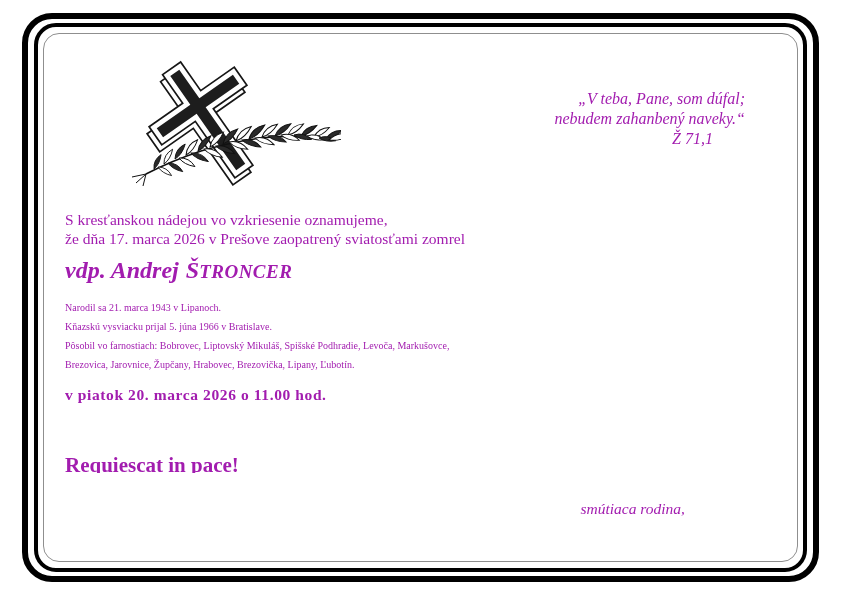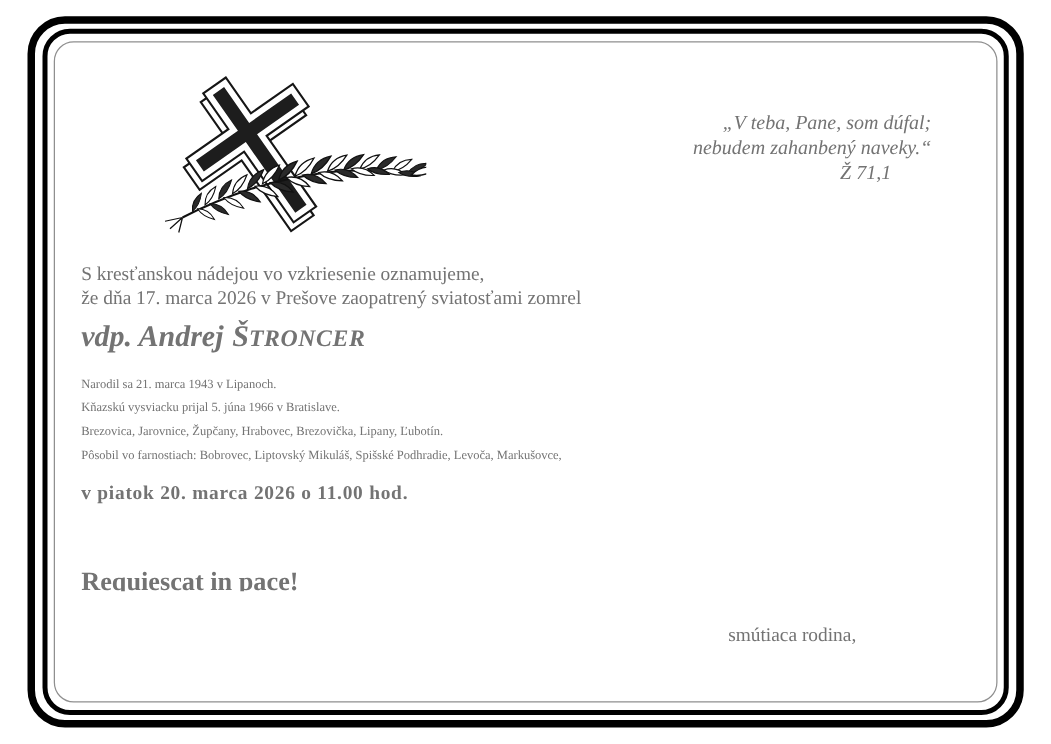--- a/index.html
+++ b/index.html
@@ -2,21 +2,21 @@
 <html><head>
 <meta charset="utf-8">
 <style>
   html,body{margin:0;padding:0;background:#ffffff;}
   .card{
     position:relative;
     width:841px;height:595px;
     background:#ffffff;
     overflow:hidden;
     font-family:"Liberation Serif","DejaVu Serif",serif;
-    color:#737373;
+    color:#a21caf;
   }
   .border-outer{position:absolute;top:13px;bottom:13px;left:22px;right:22px;
     border:6px solid #000;border-radius:30px;}
   .border-middle{position:absolute;top:23px;bottom:23px;left:34px;right:34px;
     border:4px solid #000;border-radius:22px;}
   .border-inner{position:absolute;top:33px;bottom:33px;left:43px;right:43px;
     border:1px solid #8f8f8f;border-radius:16px;}
 
   .cross-art{position:absolute;left:116px;top:56px;width:225px;height:135px;}
 
@@ -33,21 +33,21 @@
   .name-line .surname-rest{font-size:19px;letter-spacing:0.5px;}
 
   .bio{top:298px;font-size:10px;line-height:19px;}
 
   .funeral{top:385px;font-size:15.5px;line-height:19px;font-weight:bold;letter-spacing:0.6px;}
 
   .requiescat{top:454px;height:19px;overflow:hidden;
     font-size:21px;font-weight:bold;line-height:23px;}
 
   .signature{position:absolute;top:499px;right:126px;text-align:right;
-    font-size:15.5px;line-height:19px;}
+    font-style:italic;font-size:15.5px;line-height:19px;}
   .signature .sig1{padding-right:30px;}
 </style>
 </head>
 <body>
 
 <div class="card">
 
   <div class="border-outer"></div>
   <div class="border-middle"></div>
   <div class="border-inner"></div>
@@ -115,22 +115,22 @@
     <div>že dňa 17. marca 2026 v Prešove zaopatrený sviatosťami zomrel</div>
   </div>
 
   <div class="centercol name-line">
     <span class="prefix">vdp. Andrej</span><span class="surname-initial">Š</span><span class="surname-rest">TRONCER</span>
   </div>
 
   <div class="centercol bio">
     <div>Narodil sa 21. marca 1943 v Lipanoch.</div>
     <div>Kňazskú vysviacku prijal 5. júna 1966 v Bratislave.</div>
+    <div>Pôsobil vo farnostiach: Bobrovec, Liptovský Mikuláš, Spišské Podhradie, Levoča, Markušovce,</div>
     <div>Brezovica, Jarovnice, Župčany, Hrabovec, Brezovička, Lipany, Ľubotín.</div>
-    <div>Pôsobil vo farnostiach: Bobrovec, Liptovský Mikuláš, Spišské Podhradie, Levoča, Markušovce,</div>
   </div>
 
   <div class="centercol funeral">
     <div>v piatok 20. marca 2026 o 11.00 hod.</div>
   </div>
 
   <div class="centercol requiescat">
     <span>Requiescat in pace!</span>
   </div>
 

